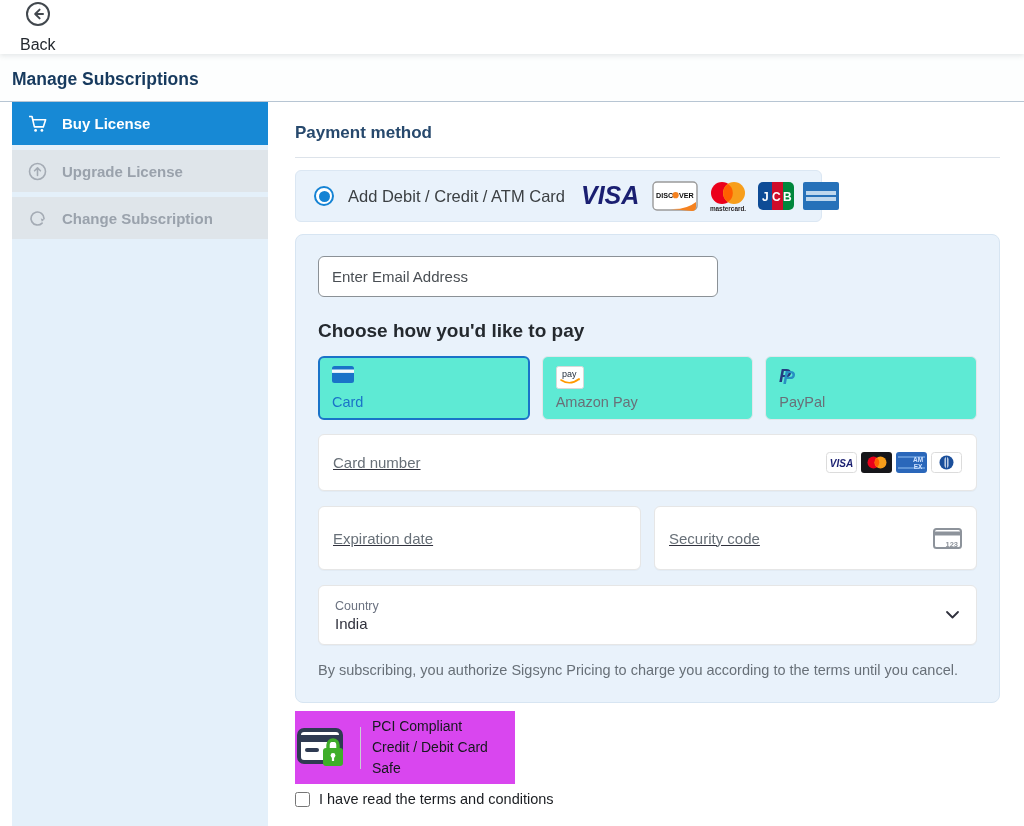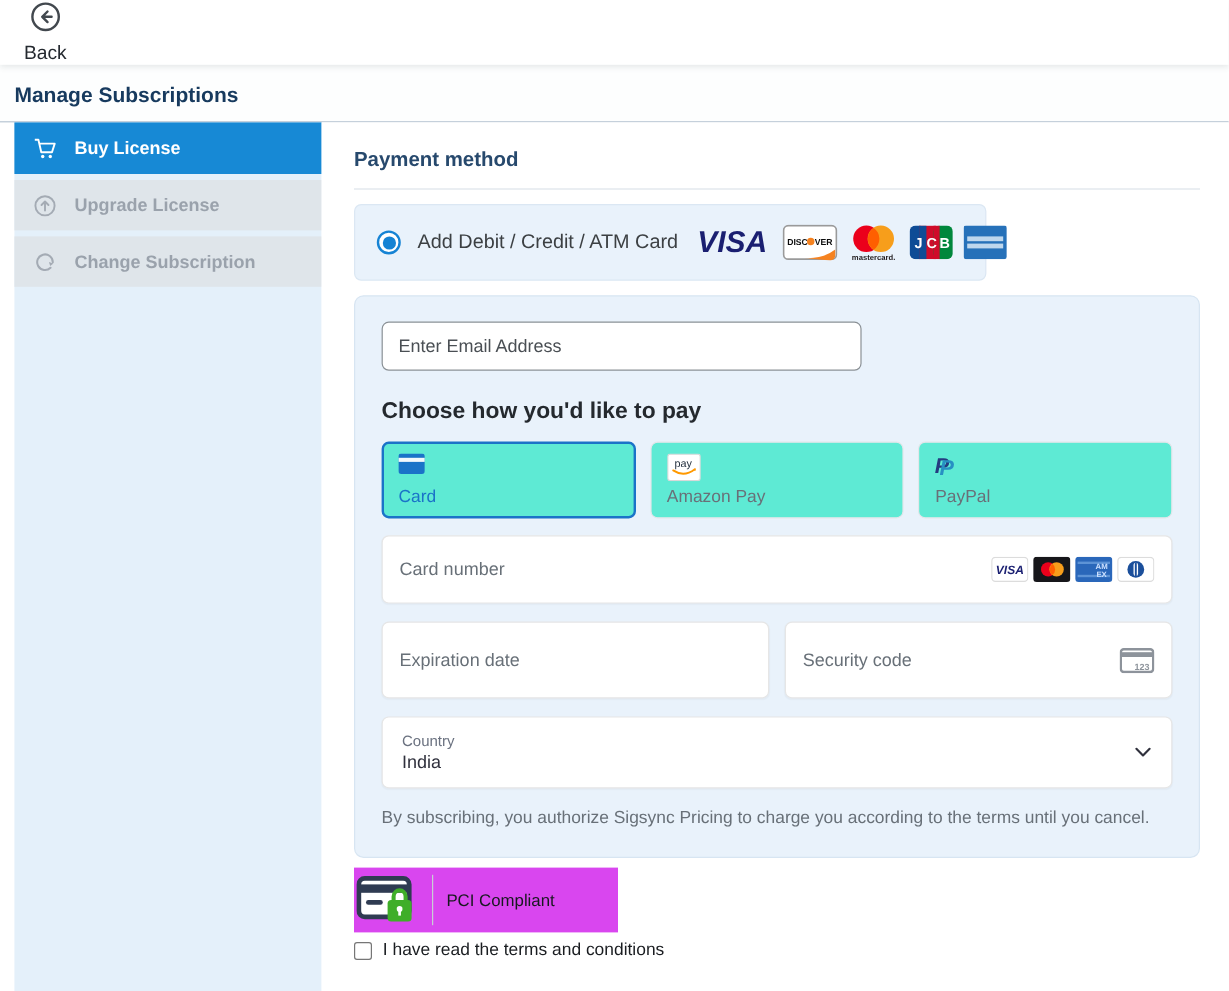--- a/index.html
+++ b/index.html
@@ -22,21 +22,21 @@
   .side-item { height:42px; margin-bottom:5px; display:flex; align-items:center;
     gap:15px; padding-left:16px; font-size:15px; cursor:pointer; }
   .side-item.active { background:#1789d5; color:#fff; font-weight:bold; height:43px; }
   .side-item.inactive { background:#dfe5ea; color:#9aa2ac; font-weight:bold; }
 
   .main { flex:1; background:#fff; padding:0 24px 0 27px; }
   .main h2 { font-size:17px; font-weight:bold; color:#27496d; margin-top:21px;
     padding-bottom:14px; border-bottom:1px solid #dde3ea; }
 
   
-  .radio-row { margin-top:12px; width:527px; height:64px; background:#e9f2fb;
+  .radio-row { margin-top:12px; width:527px; height:52px; background:#e9f2fb;
     border:1px solid #dbe7f3; border-radius:6px; display:flex; align-items:center;
     padding:0 18px; gap:14px; }
   .radio-outer { width:20px; height:20px; border-radius:50%; border:2px solid #1583d4;
     background:#fff; display:flex; align-items:center; justify-content:center; flex:none; cursor:pointer; }
   .radio-inner { width:11px; height:11px; border-radius:50%; background:#1583d4; }
   .radio-label { font-size:16.5px; color:#3c4043; white-space:nowrap; }
   .brand-logos { display:flex; align-items:center; gap:9px; margin-left:2px; }
 
   
   .panel { margin-top:12px; width:705px; background:#e9f2fb; border:1px solid #d7e5f2;
@@ -50,21 +50,21 @@
   .tiles { display:grid; grid-template-columns:repeat(3,1fr); gap:12px; }
   .tile { background:#5eead4; border:1px solid #e3e6ea; border-radius:6px; height:64px;
     padding:9px 13px; cursor:pointer; display:flex; flex-direction:column; justify-content:space-between; }
   .tile.selected { border:2px solid #1a73c8; padding:8px 12px; }
   .tile-label { font-size:14.5px; color:#697078; }
   .tile.selected .tile-label { color:#1a73c8; }
 
   .field { background:#fff; border:1px solid #e6e6e6; border-radius:6px; display:flex;
     align-items:center; padding:0 14px; box-shadow:0 1px 1px rgba(0,0,0,.03); }
   .field input { border:none; outline:none; flex:1; font-size:15px; color:#30313d;
-    background:transparent; font-family:inherit; min-width:0; }
+    background:transparent; font-family:inherit; min-width:0;text-decoration:underline; }
   .field input::placeholder { color:#687078; opacity:1; }
   .cardnum { margin-top:14px; height:57px; }
   .badge-strip { display:flex; gap:4px; align-items:center; }
   .row2 { display:grid; grid-template-columns:1fr 1fr; gap:13px; margin-top:15px; }
   .row2 .field { height:64px; }
 
   .country { margin-top:15px; height:60px; background:#fff; border:1px solid #e6e6e6;
     border-radius:6px; display:flex; align-items:center; padding:0 16px; cursor:pointer;
     box-shadow:0 1px 1px rgba(0,0,0,.03); }
   .country .texts { flex:1; }
@@ -306,20 +306,21 @@
             <rect x="8" y="22" width="14" height="4" rx="2" fill="#2f3b52"></rect>
             <rect x="26" y="22" width="20" height="18" rx="3" fill="#3fae29"></rect>
             <path d="M31 22 v-3 a5 5 0 0 1 10 0 v3" fill="none" stroke="#3fae29" stroke-width="3.4"></path>
             <circle cx="36" cy="29.5" r="2.4" fill="#fff"></circle>
             <rect x="34.9" y="30" width="2.2" height="5" fill="#fff"></rect>
           </svg>
       </span>
       <span class="pci-div"></span>
       <span class="pci-texts">
         <div>PCI Compliant</div>
+        <div>Credit / Debit Card Safe</div>
       </span>
     </div>
 
     <div class="terms-row">
       <input type="checkbox" id="terms" style="">
       <label for="terms">I have read the terms and conditions</label>
     </div>
 
   </div>
 </div>

